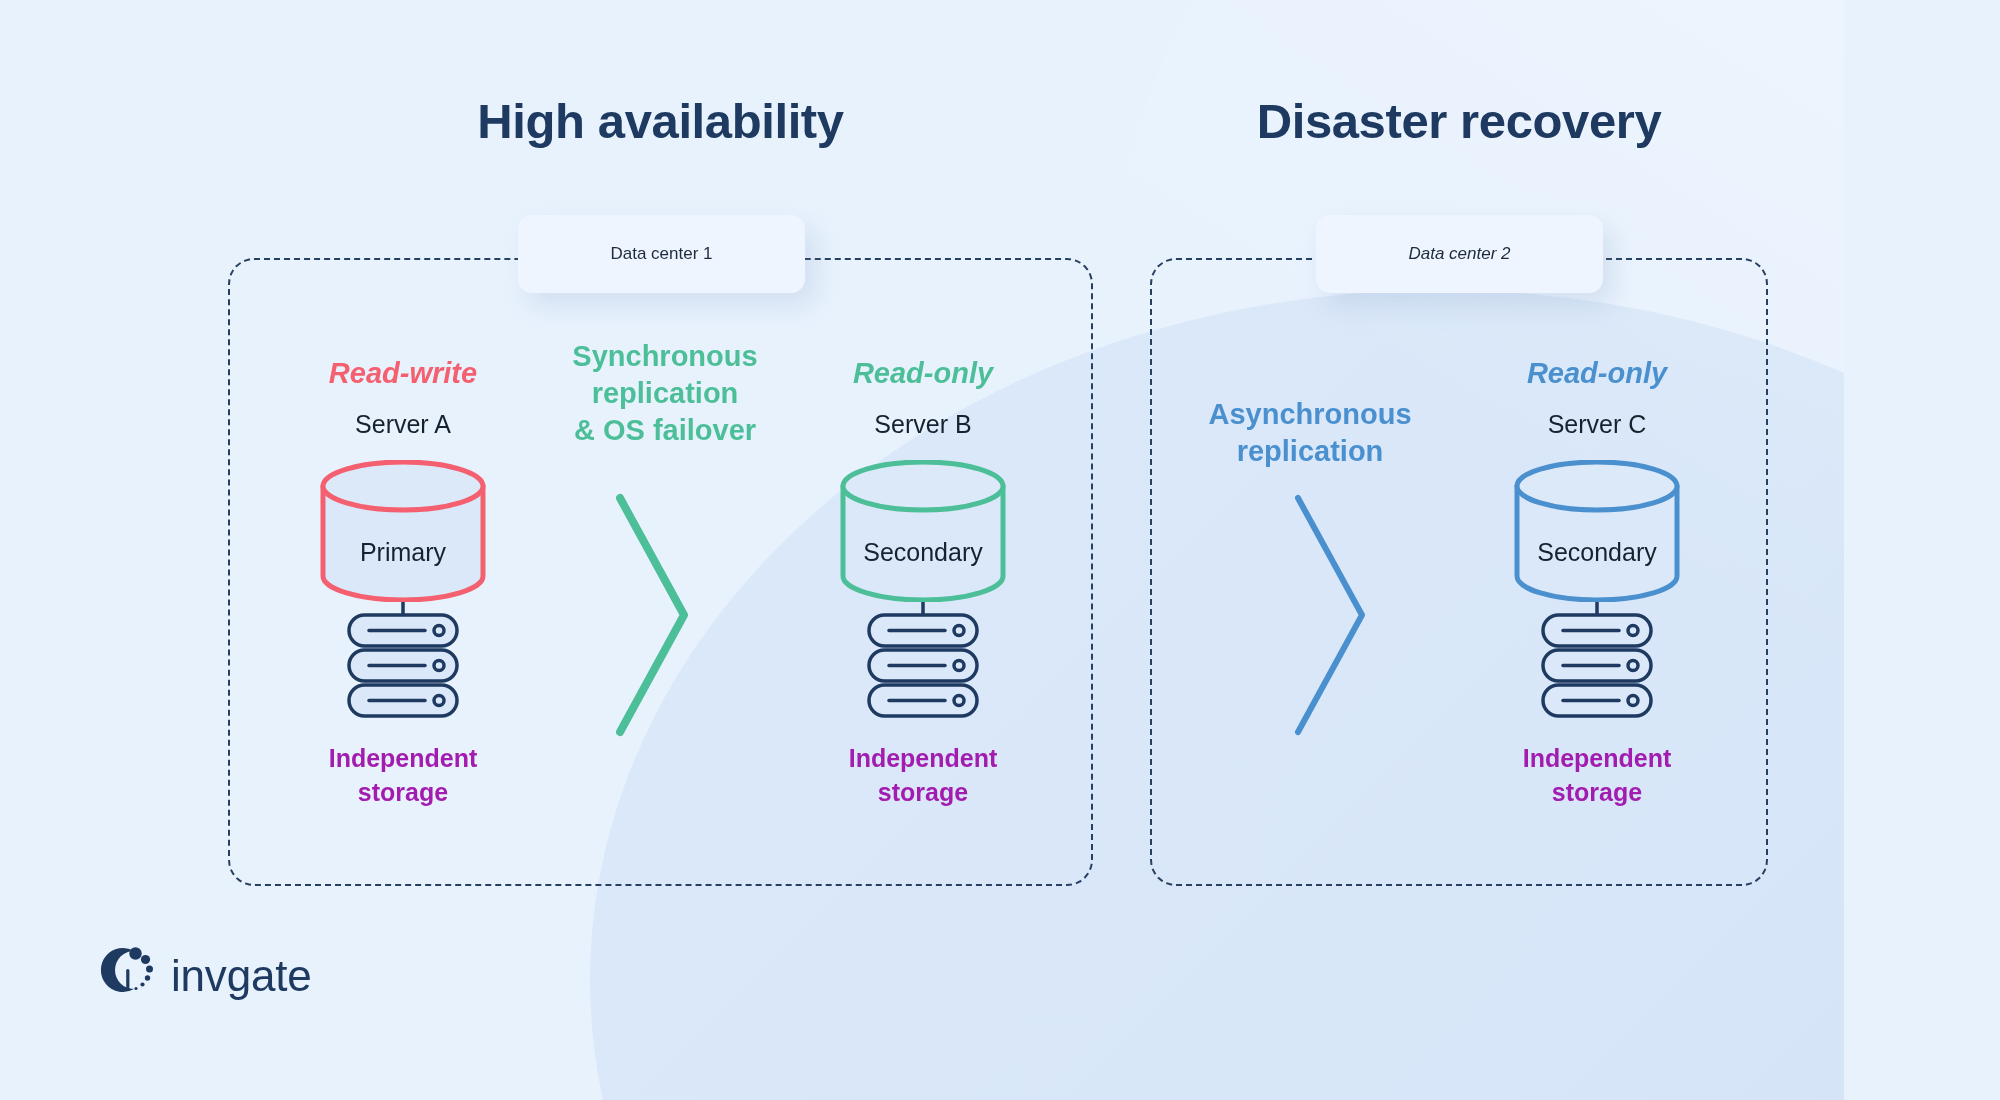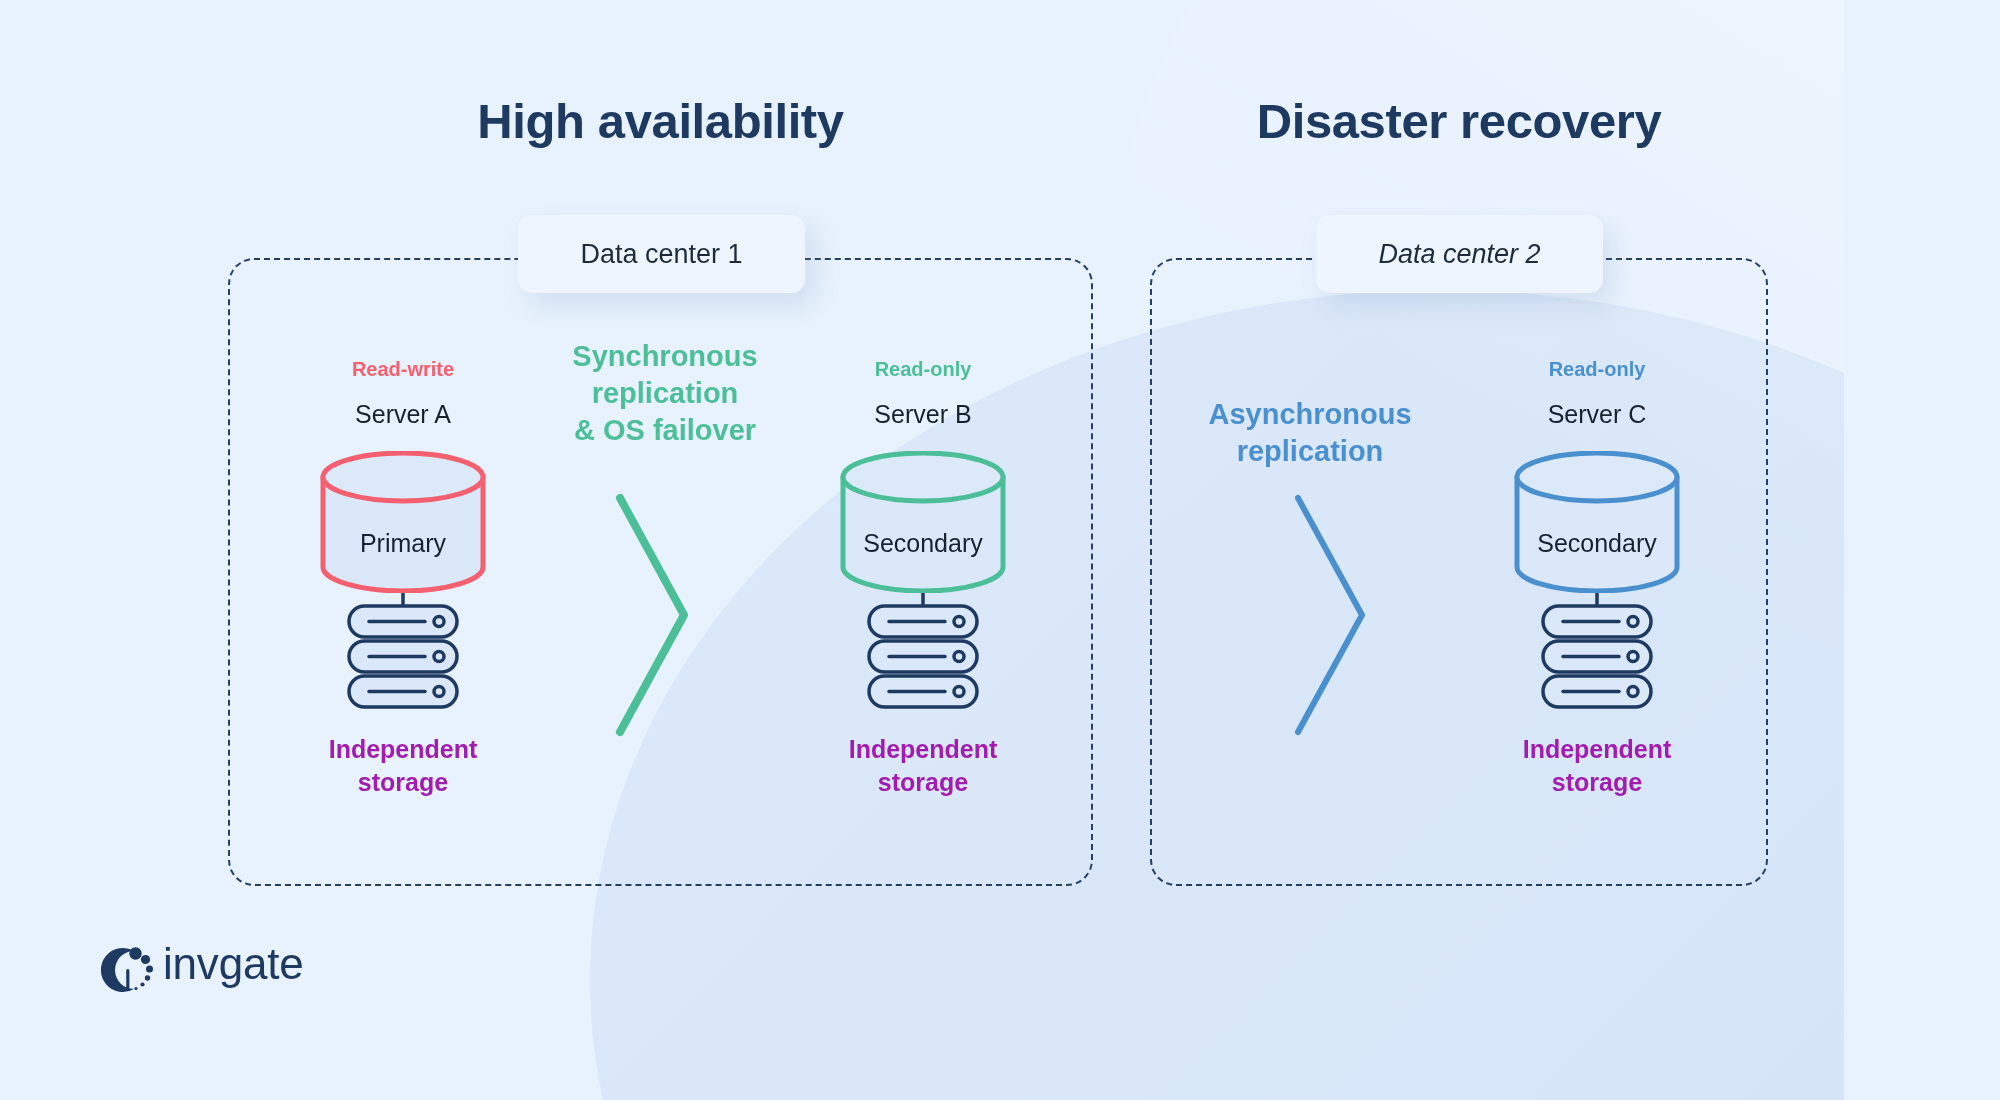--- a/index.html
+++ b/index.html
@@ -77,43 +77,44 @@
   
   .dc-chip {
     position: absolute;
     height: 78px;
     border-radius: 14px;
     background: #eef5fe;
     box-shadow: 10px 12px 26px rgba(120, 150, 190, 0.20);
     display: flex;
     align-items: center;
     justify-content: center;
-    font-size: 27px;
+    font-size: 17px;
     font-weight: 500;
     color: #1d2b3c;
     white-space: nowrap;
   }
   #chip-dc1 { left: 518px; top: 215px; width: 287px; }
   #chip-dc2 { left: 1316px; top: 215px; width: 287px; font-style: italic; }
 
   
   .node {
     position: absolute;
     width: 320px;
     text-align: center;
   }
   #node-a { left: 243px; top: 358px; }
   #node-b { left: 763px; top: 358px; }
   #node-c { left: 1437px; top: 358px; }
 
   .node-mode {
-    font-size: 20px;
+    font-size: 29px;
     font-weight: 700;
     line-height: 1.1;
     white-space: nowrap;
+    font-style: italic;
   }
   .mode-rw { color: #f4606f; }
   .mode-ro-green { color: #4cbf99; }
   .mode-ro-blue { color: #4a90cf; }
 
   .node-name {
     margin-top: 21px;
     font-size: 25px;
     font-weight: 500;
     color: #17222f;
@@ -167,22 +168,22 @@
   }
   #chevron-sync { left: 612px; top: 490px; }
   #chevron-async { left: 1290px; top: 490px; }
 
   
   #brand-logo {
     position: absolute;
     left: 100px;
     top: 942px;
     display: flex;
-    align-items: flex-start;
-    gap: 7px;
+    align-items: flex-end;
+    gap: 15px;
   }
   #brand-wordmark {
     font-size: 44px;
     font-weight: 500;
     color: #1e3a61;
     letter-spacing: -0.2px;
     line-height: 1;
   }
 </style>
 </head>

